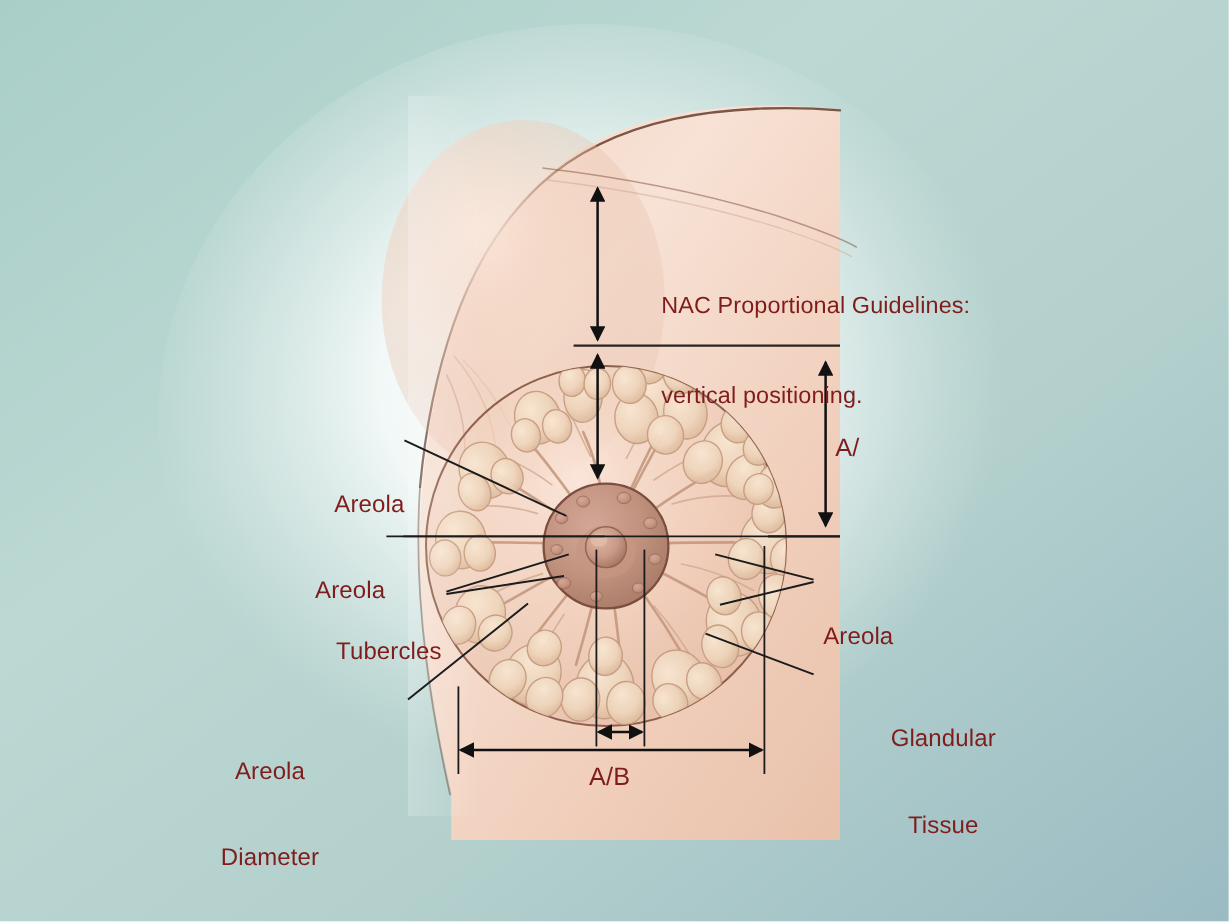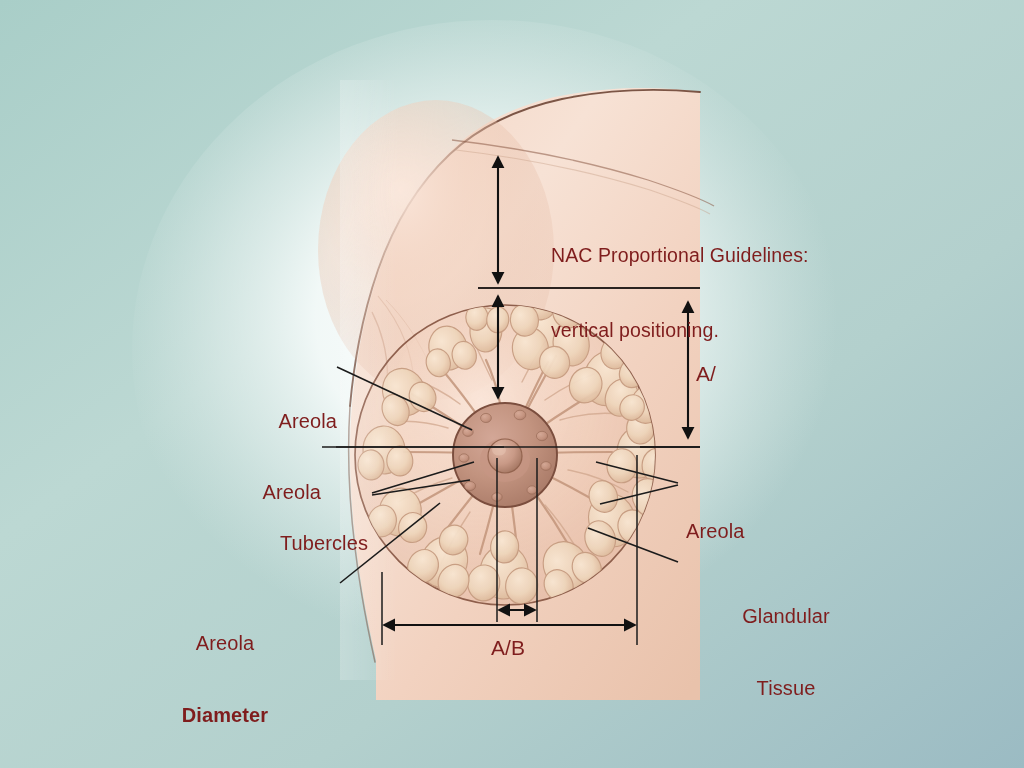--- a/index.html
+++ b/index.html
@@ -362,21 +362,21 @@
   <div class="anno-text anno-left" style="left:144px; top:432px; width:177px;">
     <div>Areola</div>
   </div>
 
   <div class="anno-text anno-left" style="left:120px; top:483px; width:248px;">
     <div style="text-align:right;">Tubercles</div>
   </div>
 
   <div class="anno-text anno-left" style="left:120px; top:583px; width:210px;">
     <div style="text-align:center;">Areola</div>
-    <div style="text-align:center;font-weight:bold;">Diameter</div>
+    <div style="text-align:center;">Diameter</div>
   </div>
 
   <div class="anno-text anno-right" style="left:686px; top:471px; width:200px;">
     <div>Areola</div>
   </div>
 
   <div class="anno-text anno-right" style="left:686px; top:556px; width:200px;text-align:center;">
     <div>Glandular</div>
     <div>Tissue</div>
   </div>

